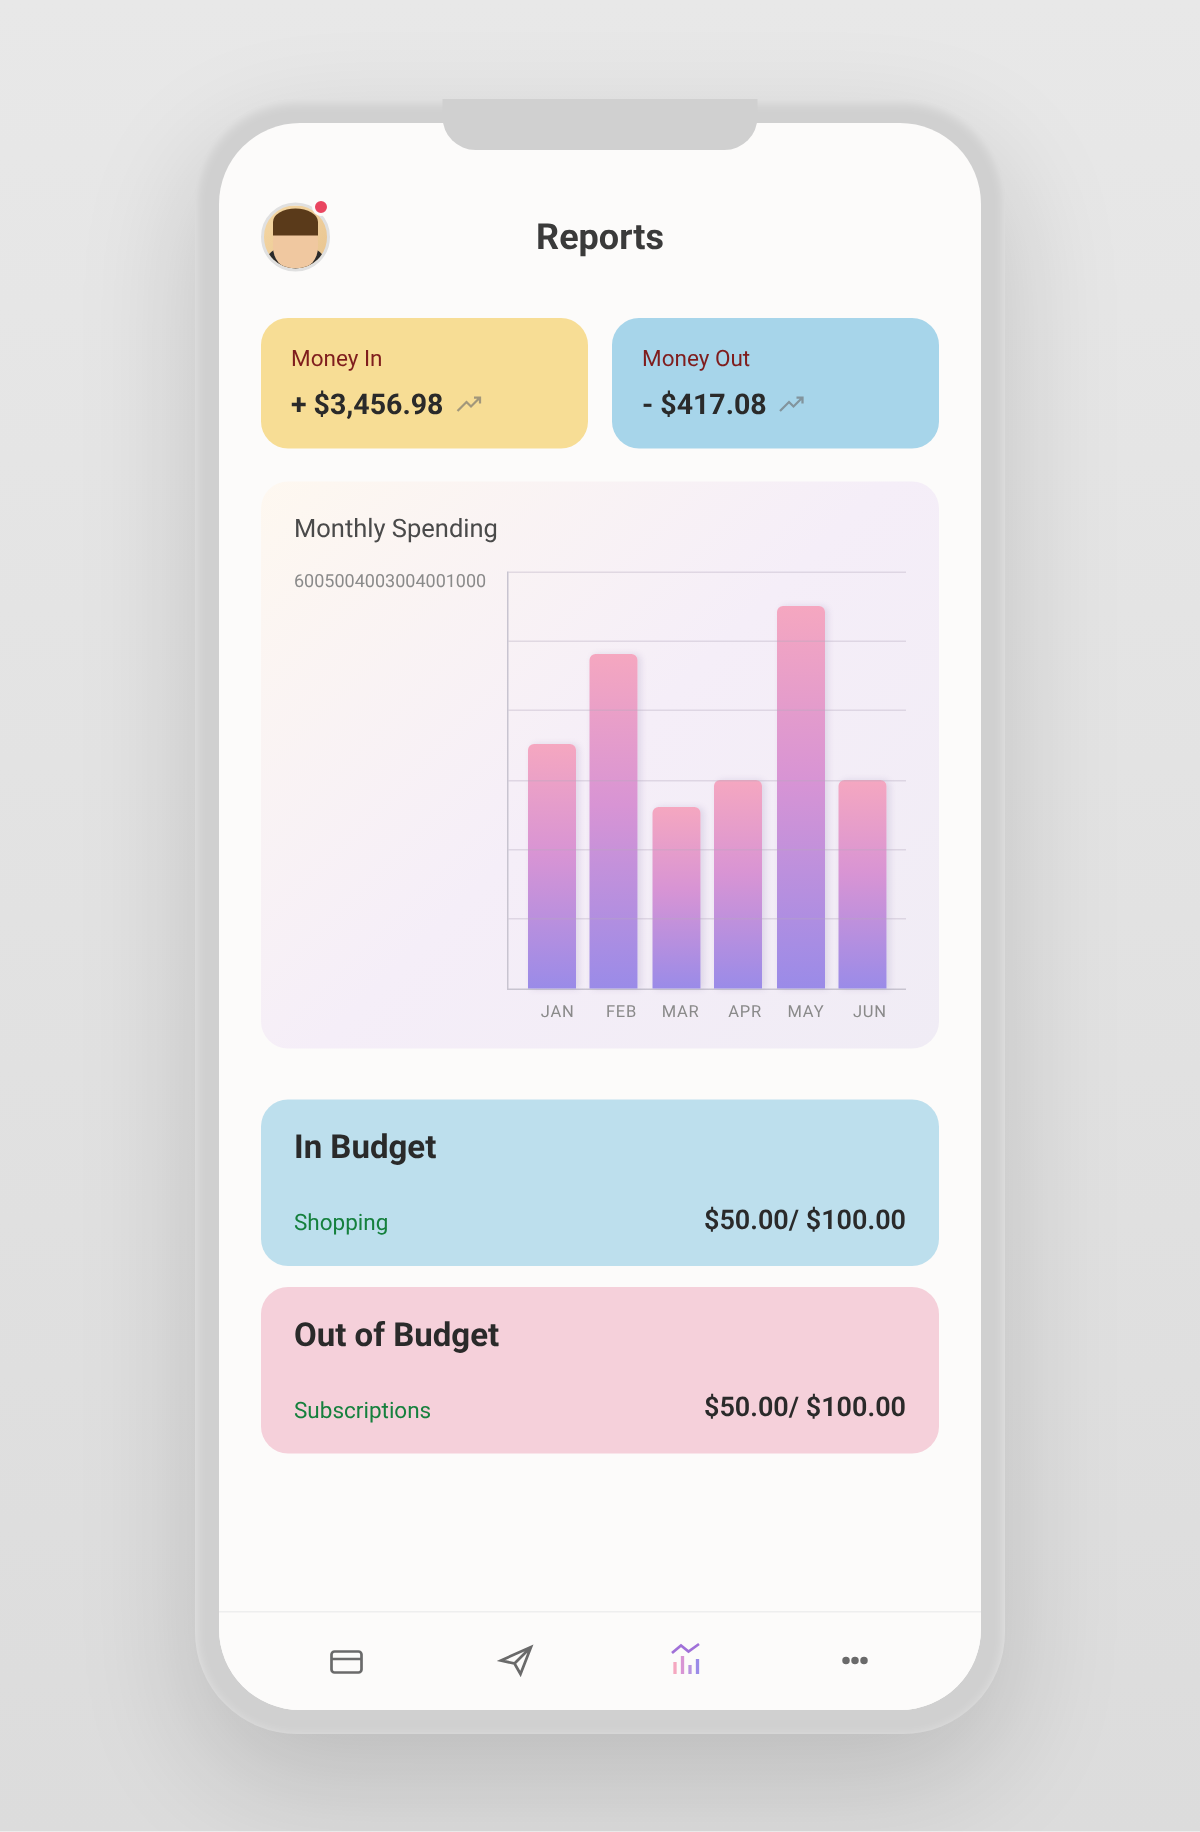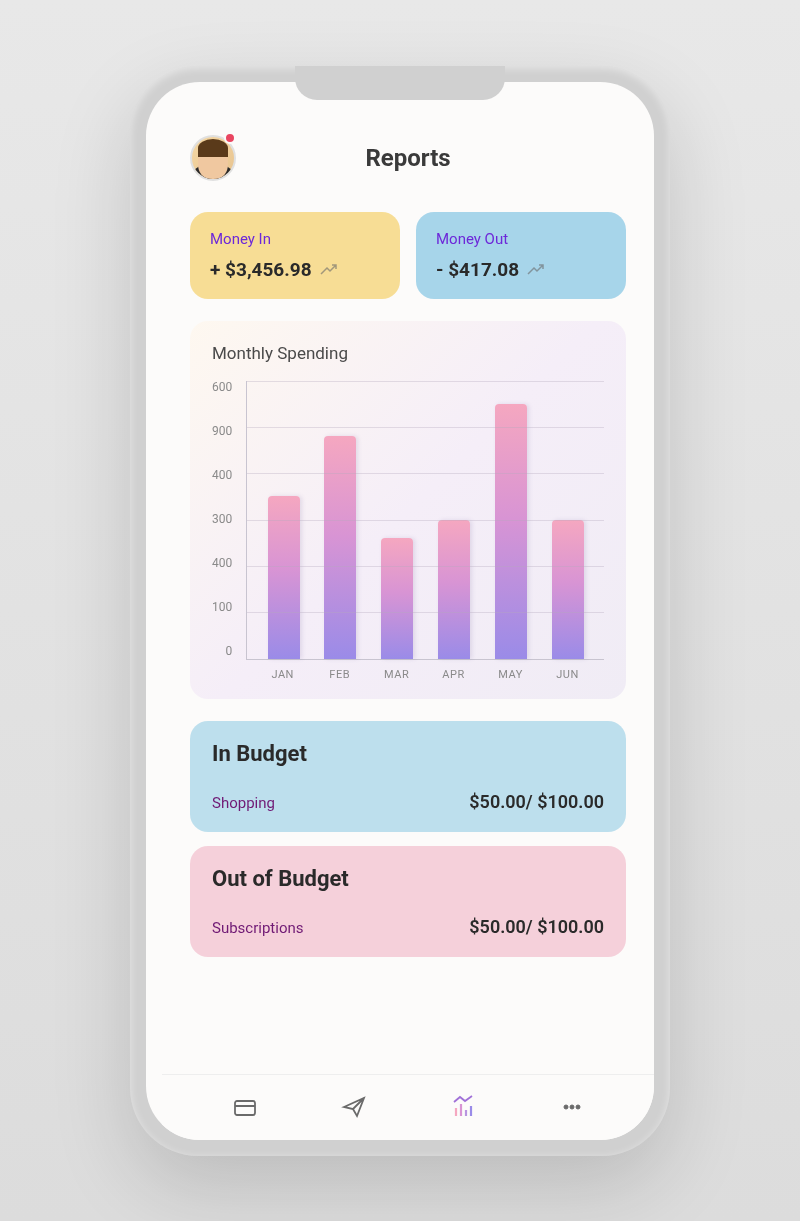--- a/index.html
+++ b/index.html
@@ -17,21 +17,20 @@
     
     .phone-screen {
       width: 100%;
       height: 100%;
       background: #fcfbfa;
       border-radius: 54px;
       overflow: hidden;
       position: relative;
       display: flex;
       flex-direction: column;
-      padding-left: 16px;
     }
     
     .notch {
       position: absolute;
       top: 0;
       left: 50%;
       transform: translateX(-50%);
       width: 210px;
       height: 34px;
       background: #d0d0d0;
@@ -127,57 +126,56 @@
       border-radius: 18px;
       padding: 18px 20px;
       position: relative;
     }
     
     .summary-card.money-in { background: #f7dd95; }
     .summary-card.money-out { background: #a7d5ea; }
     
     .summary-label {
       font-size: 15px;
-      color: #6d28d9;
+      color: #7f1d1d;
       margin-bottom: 10px;
     }
     
     .summary-value {
       font-size: 19px;
       font-weight: 700;
       color: #2a2a2a;
       display: flex;
       gap: 8px;
     }
     
     .trend-icon {
       opacity: 0.6;
     }
     
     .chart-card {
       background: linear-gradient(135deg, #fef8f0 0%, #f5eef8 50%, #f0ecf5 100%);
       border-radius: 18px;
       padding: 22px 22px 18px 22px;
-      margin-bottom: 22px;
+      margin-bottom: 34px;
     }
     
     .chart-title {
       font-size: 17px;
       color: #4a4a4a;
       margin-bottom: 18px;
     }
     
     .chart-area {
       display: flex;
       height: 300px;
     }
     
     .y-axis {
       display: flex;
-      flex-direction: column;
       justify-content: space-between;
       padding-right: 14px;
       padding-bottom: 24px;
     }
     
     .y-tick {
       font-size: 12px;
       color: #8a8a8a;
       text-align: right;
       line-height: 1;
@@ -224,39 +222,39 @@
     .x-axis {
       display: flex;
       justify-content: space-around;
       padding: 8px 8px 0 8px;
     }
     
     .x-tick {
       font-size: 11px;
       color: #8a8a8a;
       width: 32px;
-      text-align: center;
+      text-align: right;
       letter-spacing: 0.5px;
     }
     
     .budget-card {
       border-radius: 18px;
       padding: 20px 22px;
       margin-bottom: 14px;
       display: flex;
       justify-content: space-between;
       align-items: flex-end;
     }
     
     .budget-card.in-budget { background: #bddfed; }
     .budget-card.out-budget { background: #f5d0da; }
     
     .budget-left { }
     .budget-title { font-size: 22px; font-weight: 700; color: #2a2a2a; margin-bottom: 6px; }
-    .budget-category { font-size: 15px; color: #701a75; margin-top: 28px; }
+    .budget-category { font-size: 15px; color: #15803d; margin-top: 28px; }
     .budget-amount { font-size: 18px; font-weight: 600; color: #2a2a2a; }
     
     .bottom-nav {
       height: 66px;
       border-top: 1px solid #eee;
       display: flex;
       align-items: center;
       justify-content: space-around;
       padding: 0 28px;
       background: #fcfbfa;
@@ -314,21 +312,21 @@
             </span>
           </div>
         </div>
       </div>
 
       <div class="chart-card">
         <div class="chart-title">Monthly Spending</div>
         <div class="chart-area">
           <div class="y-axis" id="y-axis">
               <div class="y-tick">600</div>
-              <div class="y-tick">900</div>
+              <div class="y-tick">500</div>
               <div class="y-tick">400</div>
               <div class="y-tick">300</div>
               <div class="y-tick">400</div>
               <div class="y-tick">100</div>
               <div class="y-tick">0</div>
             </div>
           <div class="plot-area">
             <div class="grid-container" id="grid-container">
               <div class="bars" id="bars">
                   <div class="bar" style="height: 58.3333%;"></div>

